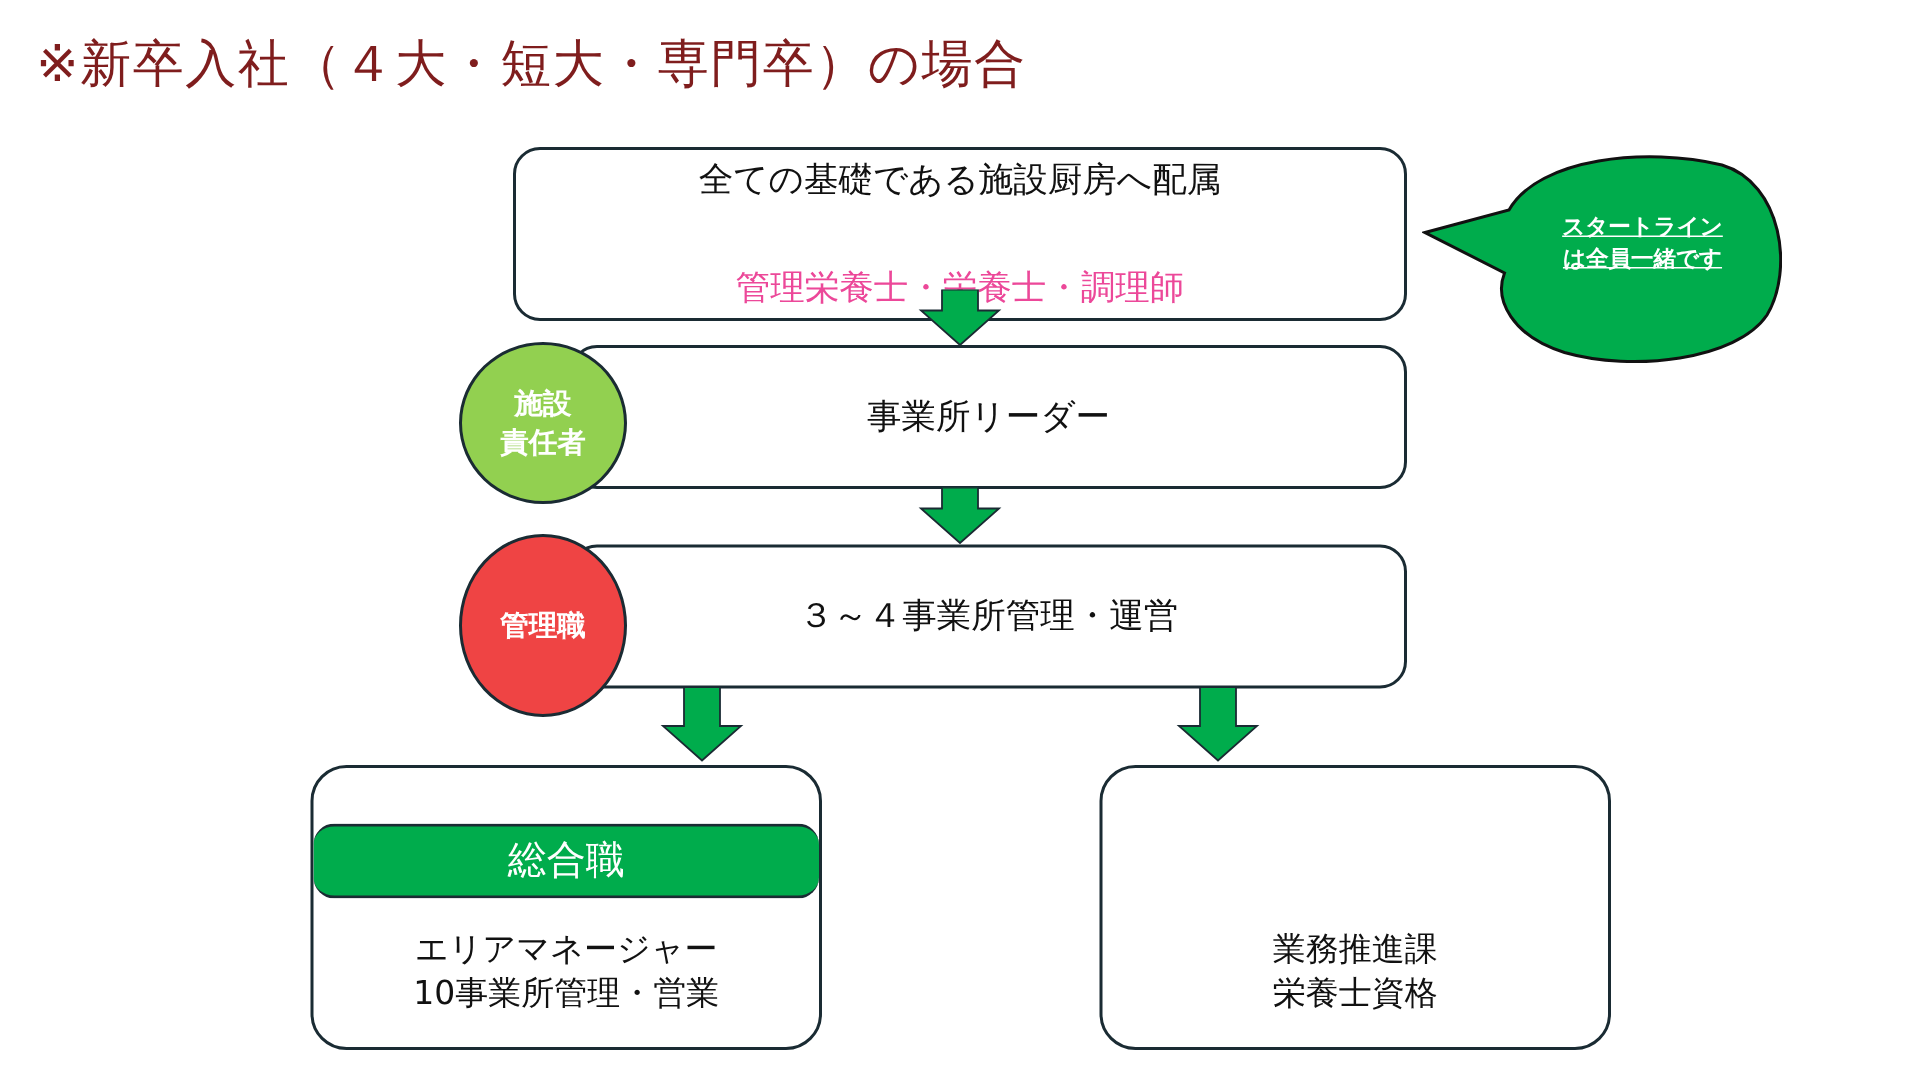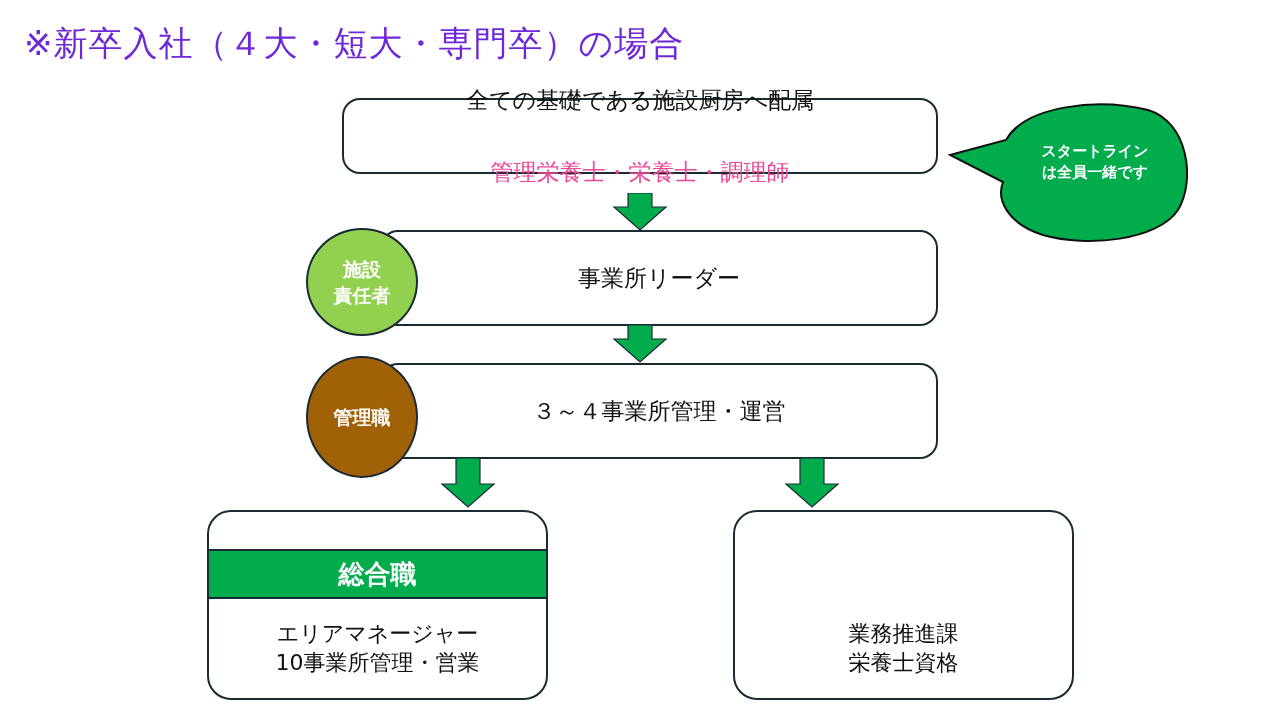--- a/index.html
+++ b/index.html
@@ -5,21 +5,21 @@
   html, body { margin: 0; padding: 0; }
   body {
     width: 1280px; height: 720px; position: relative; overflow: hidden;
     background: #ffffff;
     font-family: "DejaVu Sans", "Liberation Sans", sans-serif;
     color: #111111;
   }
   .title {
     position: absolute; left: 24px; top: 18px;
     font-size: 34px; line-height: 50px; letter-spacing: 1px;
-    color: #6d28d9;
+    color: #7f1d1d;
   }
   .box {
     position: absolute; background: #fff;
     border: 2px solid #1a2b33; border-radius: 18px;
     box-sizing: border-box;
     display: flex; flex-direction: column; align-items: center; justify-content: center;
     text-align: center;
   }
   .box .line { font-size: 23px; line-height: 31px; }
   .green-text { color: #ec4899; }
@@ -27,43 +27,43 @@
   .circle {
     position: absolute; border-radius: 50%;
     border: 2px solid #1a2b33; box-sizing: border-box;
     display: flex; flex-direction: column; align-items: center; justify-content: center;
     color: #fff; font-weight: bold; font-size: 19px; line-height: 26px; text-align: left;
     z-index: 2;
   }
   .bubble { position: absolute; left: 948px; top: 100px; width: 240px; height: 145px; }
   .bubble-text {
     position: absolute; left: 1000px; top: 141px; width: 190px;
-    text-align: center; color: #fff; font-weight: bold; font-size: 15px; line-height: 21px;
+    text-align: center; color: #fff; font-weight: bold; font-size: 15px; line-height: 21px; text-decoration: underline;
   }
   .career {
     position: absolute; background: #fff;
     border: 2px solid #1a2b33; border-radius: 24px; box-sizing: border-box; overflow: hidden;
   }
   .career .band {
     position: absolute; left: 0; right: 0; top: 37px; height: 46px;
     background: #00ac4c; border-top: 2px solid #1a2b33; border-bottom: 2px solid #1a2b33;
-    color: #fff; font-weight: bold; font-size: 26px; line-height: 46px; text-align: center;
+    color: #fff; font-weight: normal; font-size: 26px; line-height: 46px; text-align: center; border-radius: 14px;
   }
   .career .body {
     position: absolute; left: 0; right: 0; top: 85px; bottom: 0;
     display: flex; flex-direction: column; align-items: center; justify-content: center;
   }
   .career .body .line { font-size: 22px; line-height: 29px; }
 </style>
 </head>
 <body>
 
 <div class="title">※新卒入社（４大・短大・専門卒）の場合</div>
 
-<div class="box" style="left:342px; top:98px; width:596px; height:76px;gap:41px;">
+<div class="box" style="left:342px; top:98px; width:596px; height:116px;gap:41px;">
   <div class="line">全ての基礎である施設厨房へ配属</div>
   <div class="line green-text">管理栄養士・栄養士・調理師</div>
 </div>
 
 <svg class="bubble" viewBox="0 0 240 145">
   <path d="M2,55 L58,40 C78,5 150,-2 200,10 C240,22 248,80 230,110 C210,140 140,148 95,135 C60,124 48,100 55,82 Z" fill="#00ac4c" stroke="#111" stroke-width="2"></path>
 </svg>
 <div class="bubble-text">
   <div>スタートライン</div>
   <div>は全員一緒です</div>
@@ -81,21 +81,21 @@
   <div>責任者</div>
 </div>
 
 <svg class="arrow" style="left:612px; top:325px;" viewBox="0 0 56 38">
   <polygon points="16,0 40,0 40,14 54,14 28,37 2,14 16,14" fill="#00ac4c" stroke="#1a2b33" stroke-width="1.2"></polygon>
 </svg>
 
 <div class="box" style="left:380px; top:363px; width:558px; height:96px;">
   <div class="line">３～４事業所管理・運営</div>
 </div>
-<div class="circle" style="left:306px; top:356px; width:112px; height:122px; background:#a16207;">
+<div class="circle" style="left:306px; top:356px; width:112px; height:122px; background:#ef4444;">
   <div>管理職</div>
 </div>
 
 <svg class="arrow" style="left:440px; top:458px; height:50px;" viewBox="0 0 56 50">
   <polygon points="16,0 40,0 40,26 54,26 28,49 2,26 16,26" fill="#00ac4c" stroke="#1a2b33" stroke-width="1.2"></polygon>
 </svg>
 <svg class="arrow" style="left:784px; top:458px; height:50px;" viewBox="0 0 56 50">
   <polygon points="16,0 40,0 40,26 54,26 28,49 2,26 16,26" fill="#00ac4c" stroke="#1a2b33" stroke-width="1.2"></polygon>
 </svg>
 

